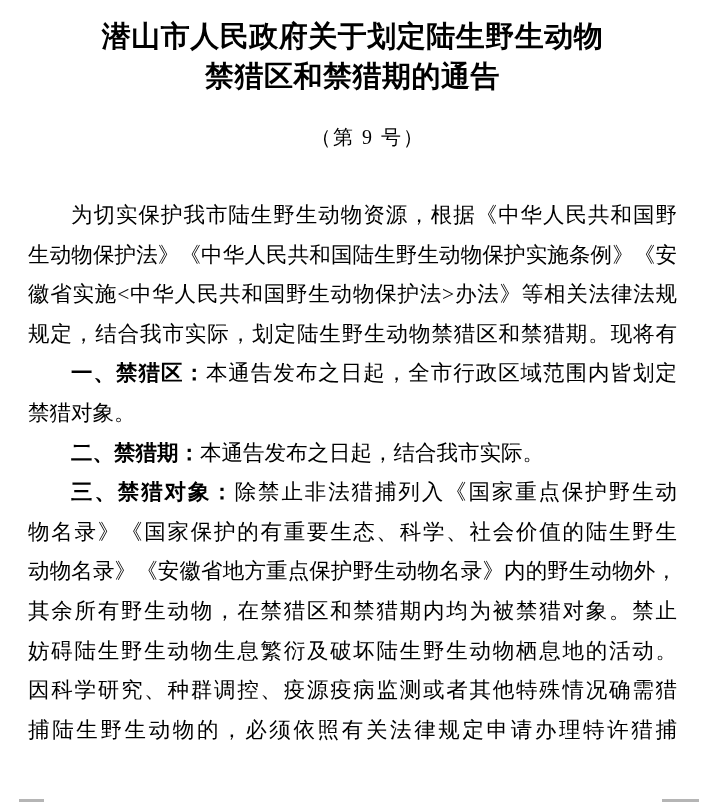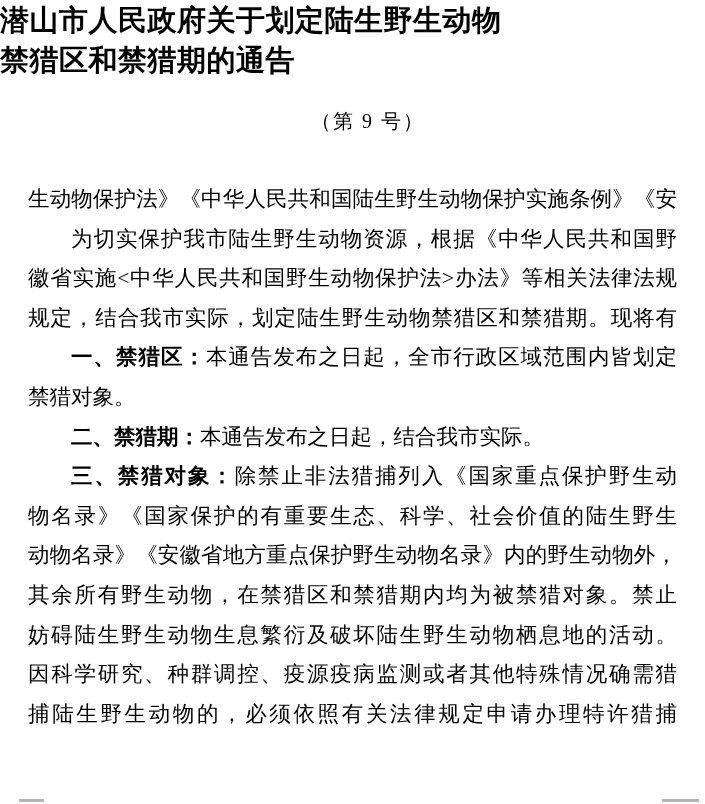--- a/index.html
+++ b/index.html
@@ -11,20 +11,22 @@
     position: relative;
     width: 705px;
     height: 804px;
     background: #ffffff;
     color: #000000;
     overflow: hidden;
     font-family: "Liberation Serif", serif;
   }
   
   .doc-title {
+    margin-top: 16px;
+    text-align: center;
     font-family: "Liberation Sans", sans-serif;
     font-weight: bold;
     font-size: 29px;
     line-height: 40px;
     letter-spacing: 0.5px;
   }
   
   .doc-number {
     margin-top: 26px;
     height: 30px;
@@ -77,22 +79,22 @@
 <div class="page" style="background: rgb(255, 255, 255); color: rgb(0, 0, 0);">
 
   <div class="doc-title">
     <div>潜山市人民政府关于划定陆生野生动物</div>
     <div>禁猎区和禁猎期的通告</div>
   </div>
 
   <div class="doc-number">（第 9 号）</div>
 
   <div class="doc-body">
+    <div class="line j ind"><span>为切实保护我市陆生野生动物资源，根据《中华人民共和国野</span></div>
     <div class="line j"><span>生动物保护法》《中华人民共和国陆生野生动物保护实施条例》《安</span></div>
-    <div class="line j ind"><span>为切实保护我市陆生野生动物资源，根据《中华人民共和国野</span></div>
     <div class="line j"><span>徽省实施&lt;中华人民共和国野生动物保护法&gt;办法》等相关法律法规</span></div>
     <div class="line j"><span>规定，结合我市实际，划定陆生野生动物禁猎区和禁猎期。现将有</span></div>
     <div class="line j ind"><b class="hd">一、禁猎区：</b><span>本通告发布之日起，全市行政区域范围内皆划定</span></div>
     <div class="line"><span>禁猎对象。</span></div>
     <div class="line ind"><b class="hd">二、禁猎期：</b><span>本通告发布之日起，结合我市实际。</span></div>
     <div class="line j ind"><b class="hd">三、禁猎对象：</b><span>除禁止非法猎捕列入《国家重点保护野生动</span></div>
     <div class="line j"><span>物名录》《国家保护的有重要生态、科学、社会价值的陆生野生</span></div>
     <div class="line j"><span>动物名录》《安徽省地方重点保护野生动物名录》内的野生动物外，</span></div>
     <div class="line j"><span>其余所有野生动物，在禁猎区和禁猎期内均为被禁猎对象。禁止</span></div>
     <div class="line j"><span>妨碍陆生野生动物生息繁衍及破坏陆生野生动物栖息地的活动。</span></div>

